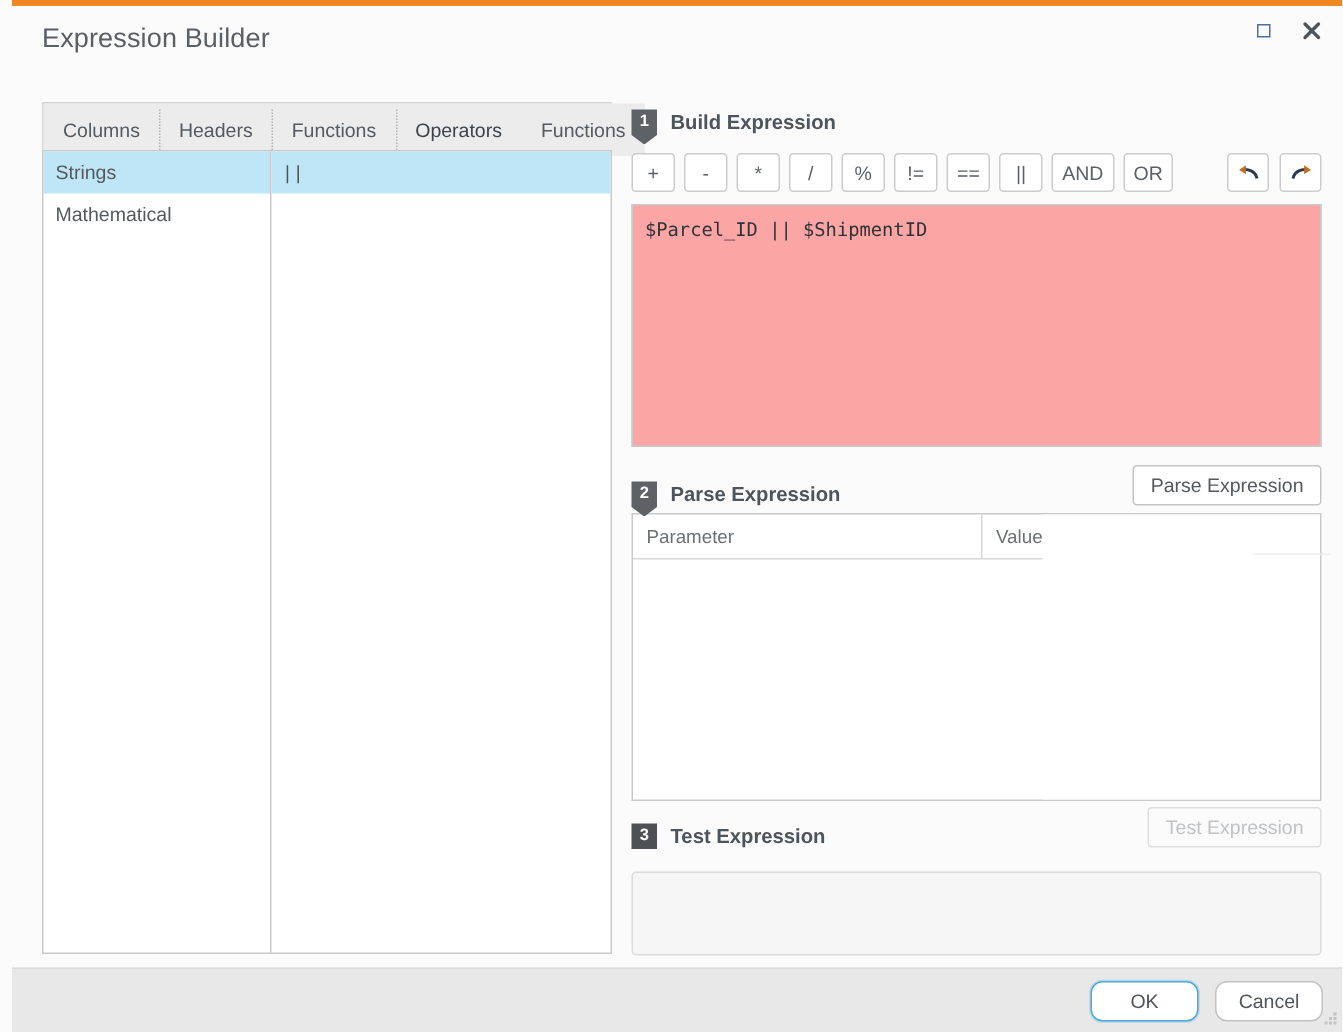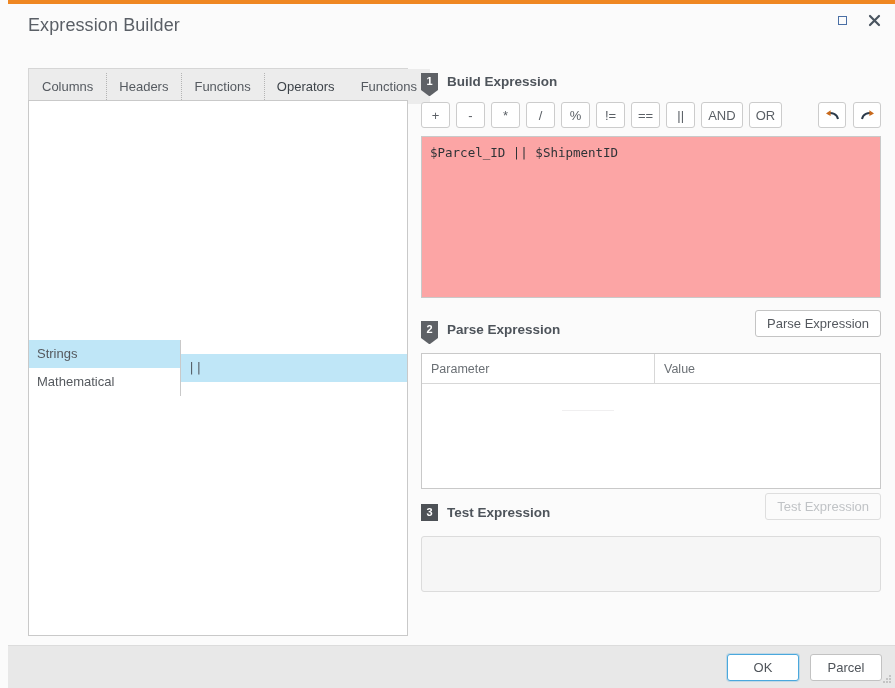--- a/index.html
+++ b/index.html
@@ -130,21 +130,20 @@
   .list-wrap {
     position: absolute;
     left: 0;
     right: 0;
     top: 32px;
     bottom: 0;
     border: 1px solid #c9c9c9;
     box-sizing: border-box;
     background: #fff;
     display: flex;
-    align-items: center;
   }
   .cat-col {
     width: 152px;
     border-right: 1px solid #c9c9c9;
     box-sizing: border-box;
   }
   .item-col {
     flex: 1 1 auto;
   }
   .lrow {
@@ -291,27 +290,26 @@
     line-height: 17px;
     overflow: hidden;
     white-space: pre-wrap;
   }
 
   .gap-1 { height: 18px; }
   .gap-2 { height: 10px; }
 
   
   .parse-table {
-    margin-top: 11px;
     border: 1px solid #c9c9c9;
     background: #fff;
     box-sizing: border-box;
-    height: 136px;
-    display: flex;
-    flex-direction: column;
+    height: 192px;
+    display: flex;
+    flex-direction: row;
   }
   .pt-head {
     display: flex;
     height: 29px;
     border-bottom: 1px solid #d7d7d7;
     flex: 0 0 auto;
   }
   .pt-th {
     display: flex;
     align-items: center;
@@ -356,21 +354,21 @@
     padding-right: 13px;
     position: relative;
     box-sizing: border-box;
   }
   .foot-btn {
     width: 72px;
     height: 27px;
     margin-left: 11px;
     background: #fff;
     border: 1px solid #c2c2c2;
-    border-radius: 3px;
+    border-radius: 8px;
     font-family: "Liberation Sans", sans-serif;
     font-size: 13px;
     color: #4f545a;
     cursor: pointer;
   }
   .foot-btn.primary {
     border: 1px solid #4aa8dd;
     box-shadow: 0 0 0 1px rgba(74,168,221,.25);
   }
   .grip {
@@ -502,21 +500,21 @@
         <button class="step-btn disabled">Test Expression</button>
       </div>
 
       <div class="test-box"></div>
 
     </div>
   </div>
 
   <div class="footer">
     <button class="foot-btn primary">OK</button>
-    <button class="foot-btn">Parcel</button>
+    <button class="foot-btn">Cancel</button>
     <div class="grip">
       <i style="left:7px;top:0"></i>
       <i style="left:4px;top:3px"></i>
         <i style="left:7px;top:3px"></i>
       <i style="left:1px;top:6px"></i>
         <i style="left:4px;top:6px"></i>
         <i style="left:7px;top:6px"></i>
     </div>
   </div>
 

